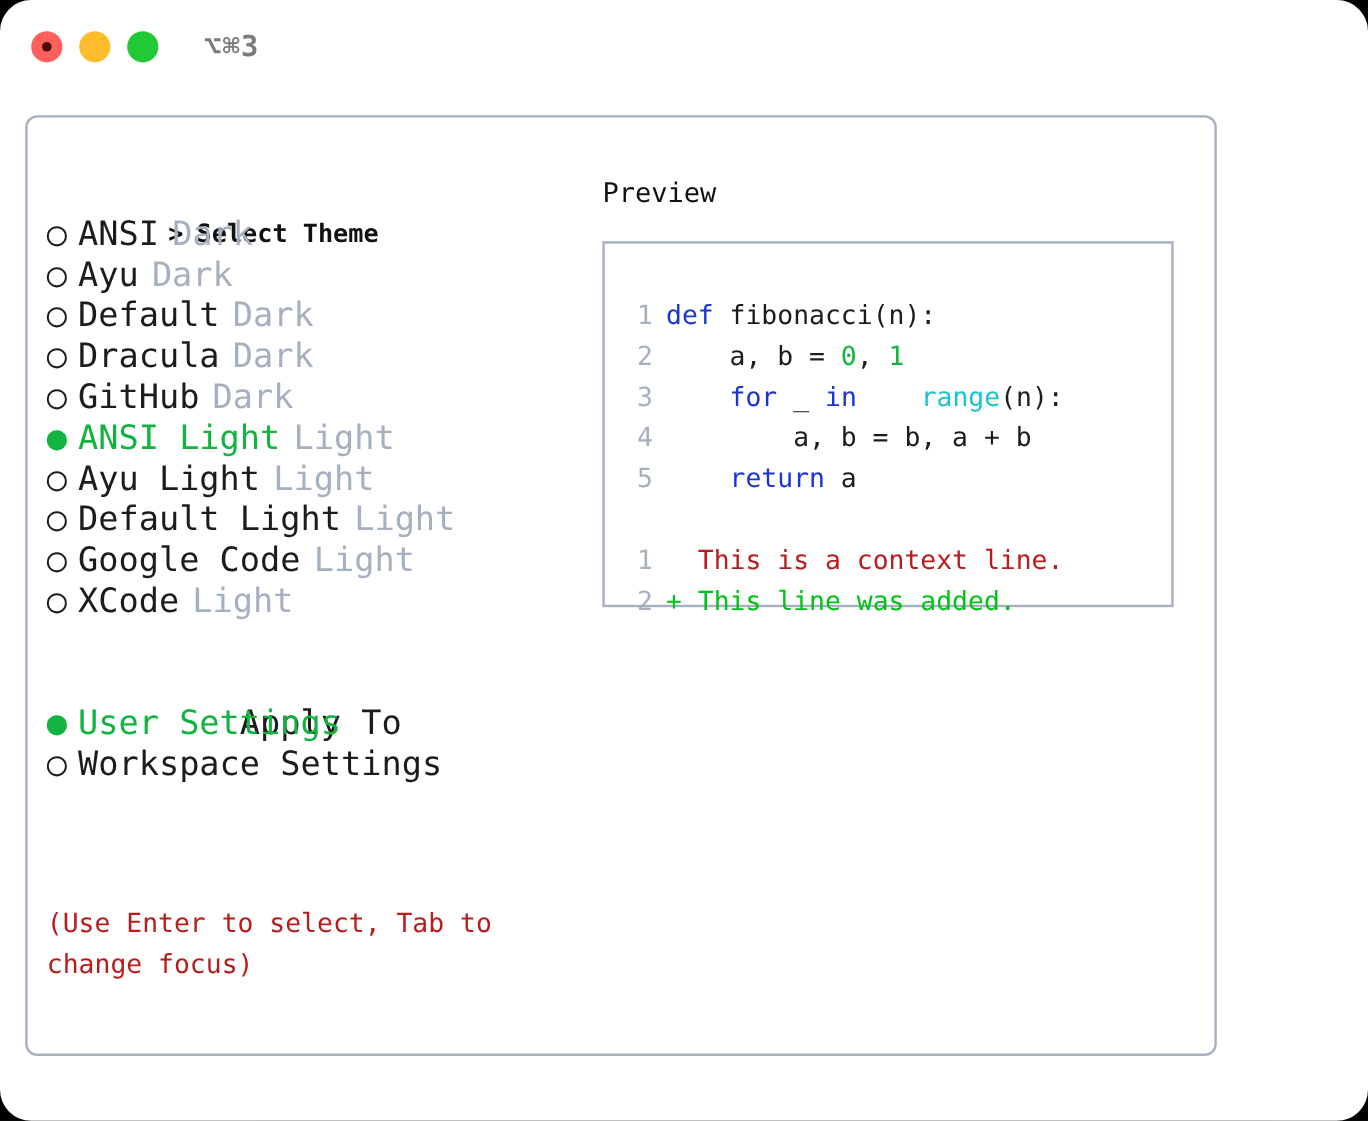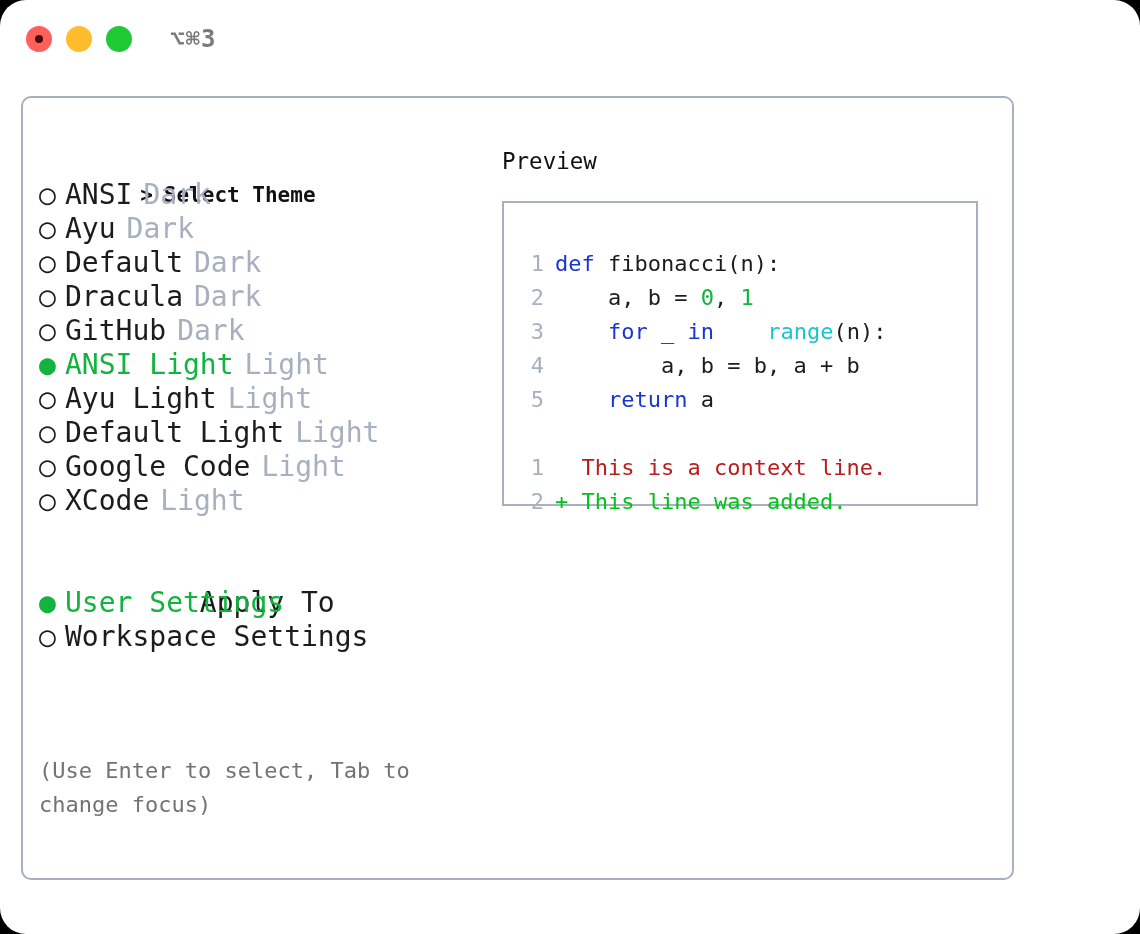--- a/index.html
+++ b/index.html
@@ -114,21 +114,21 @@
   .opt-name.sel { color: #12b33f; }
   .opt-kind  { color: #a6b0bf; }
 
   #hint {
     position: absolute;
     left: 16px;
     top: 656px;
     width: 412px;
     font-size: 22px;
     line-height: 34px;
-    color: #737373;
+    color: #b91c1c;
   }
 
   
   #right-pane {
     position: absolute;
     left: 479px;
     top: 46px;
     width: 480px;
   }
   #preview-title {

